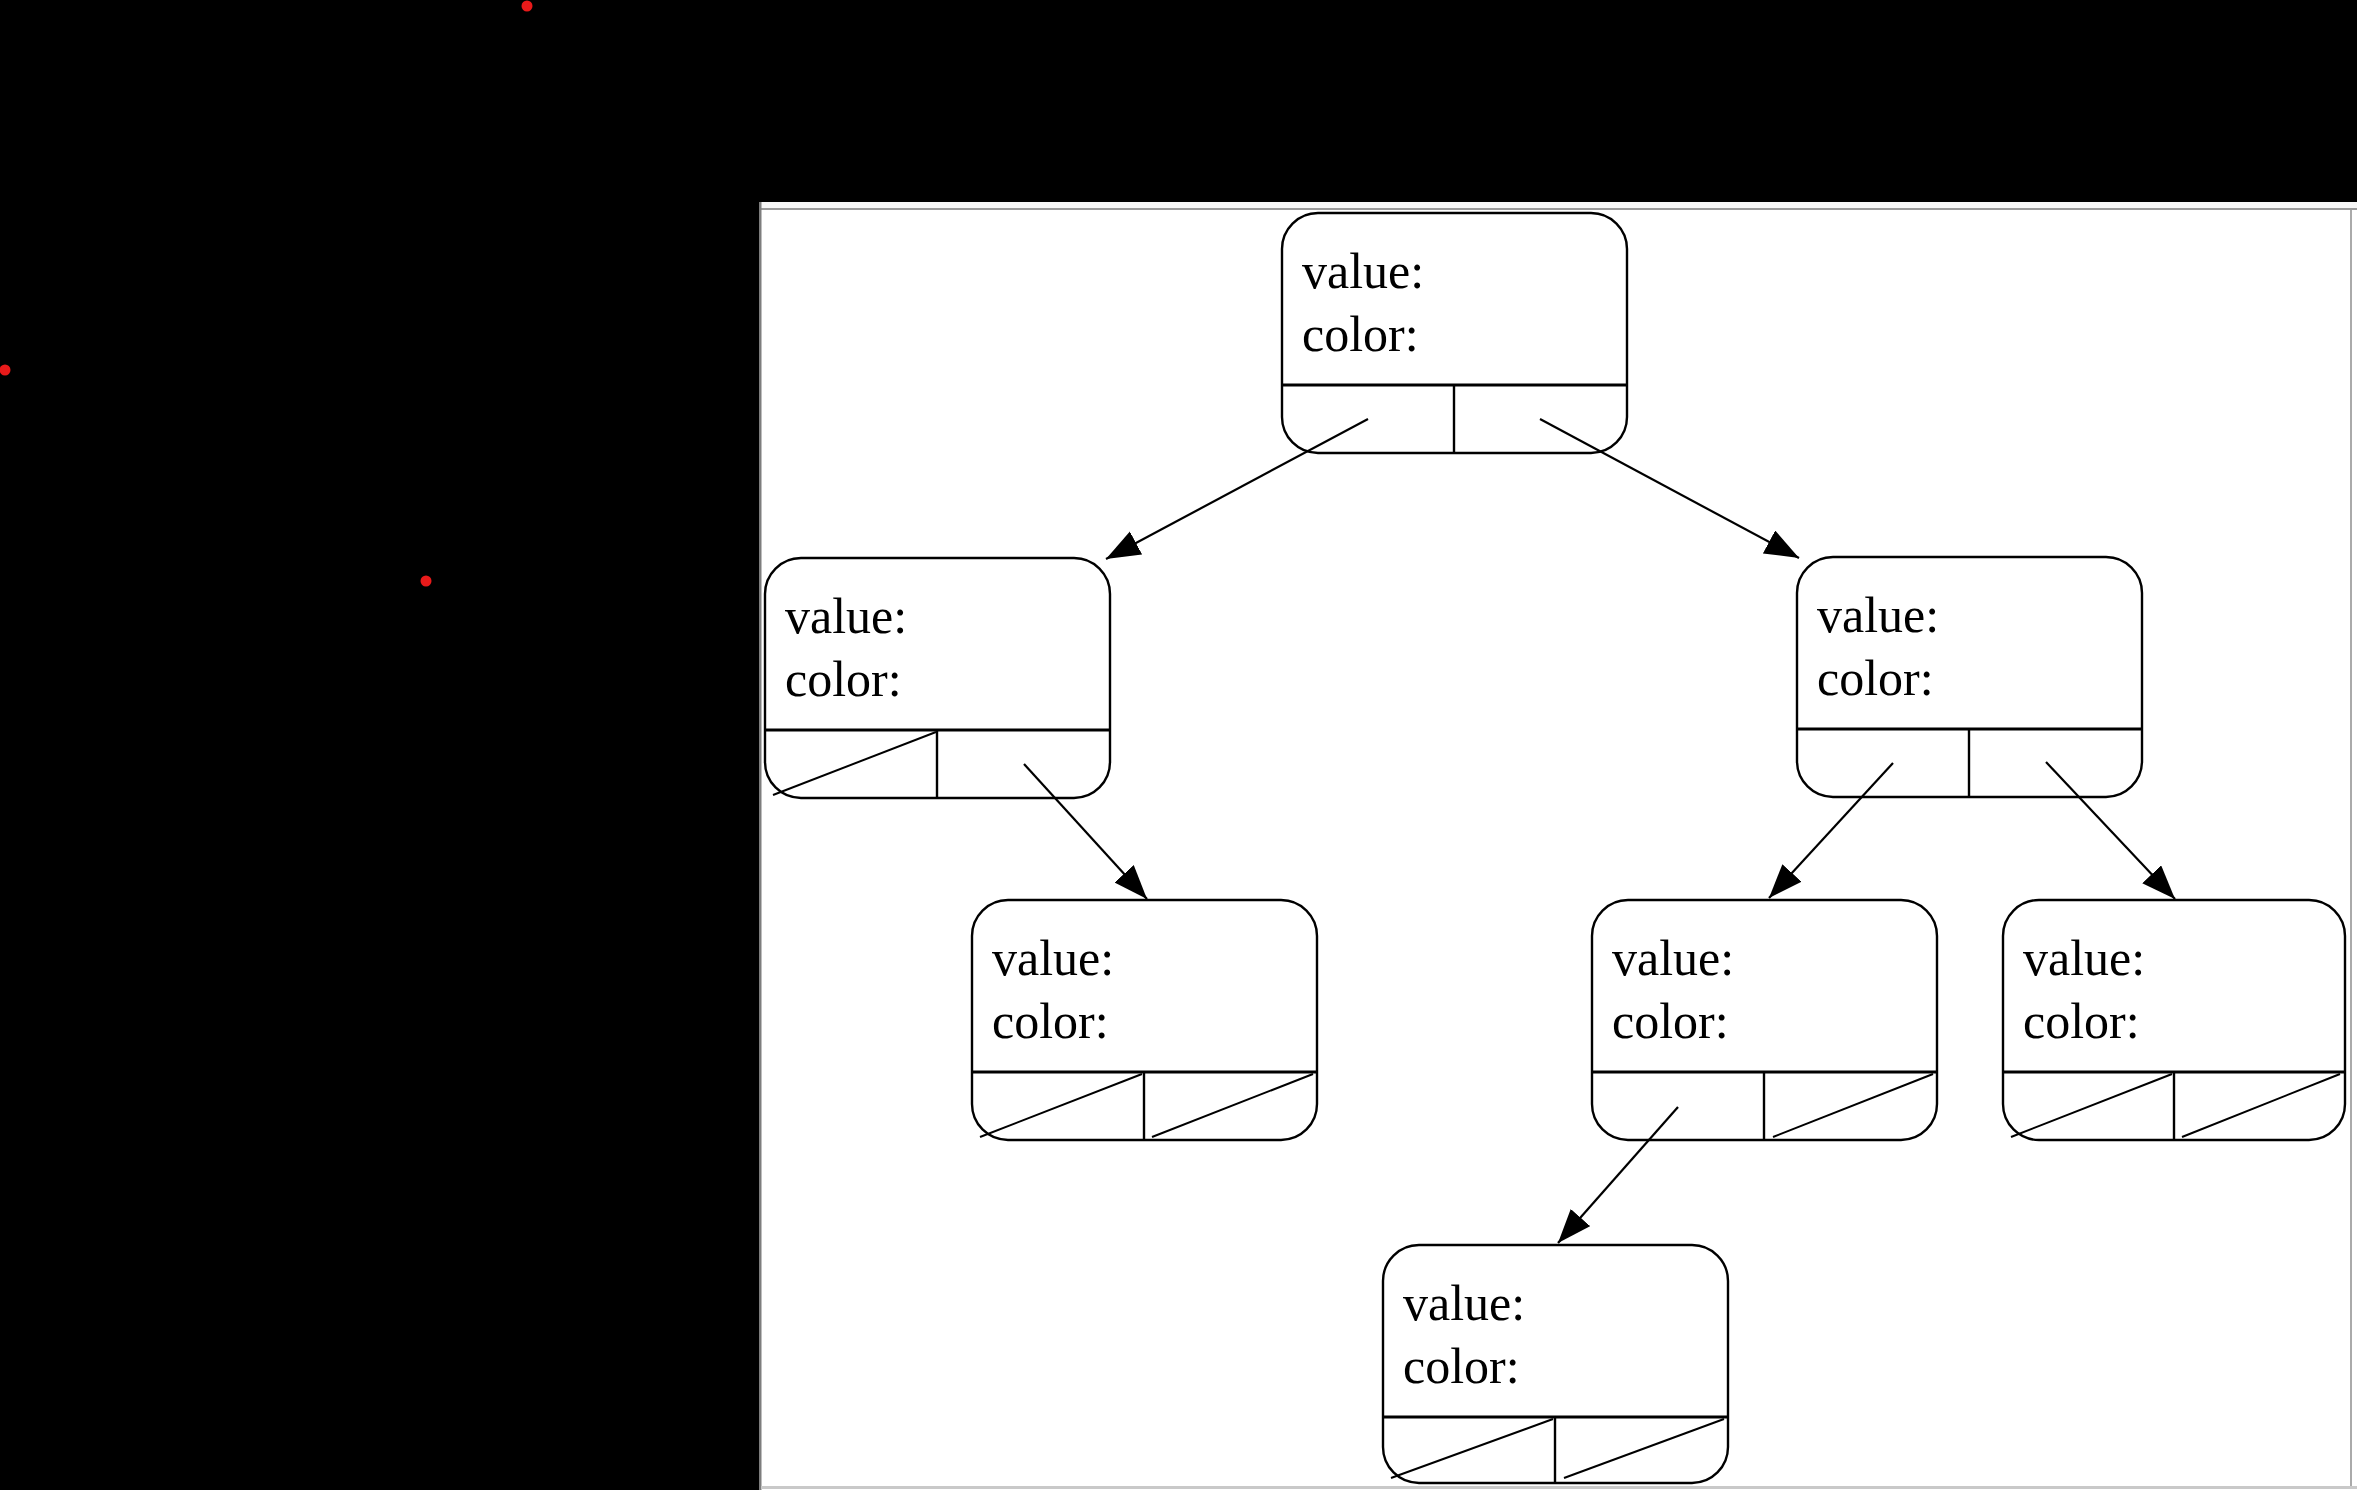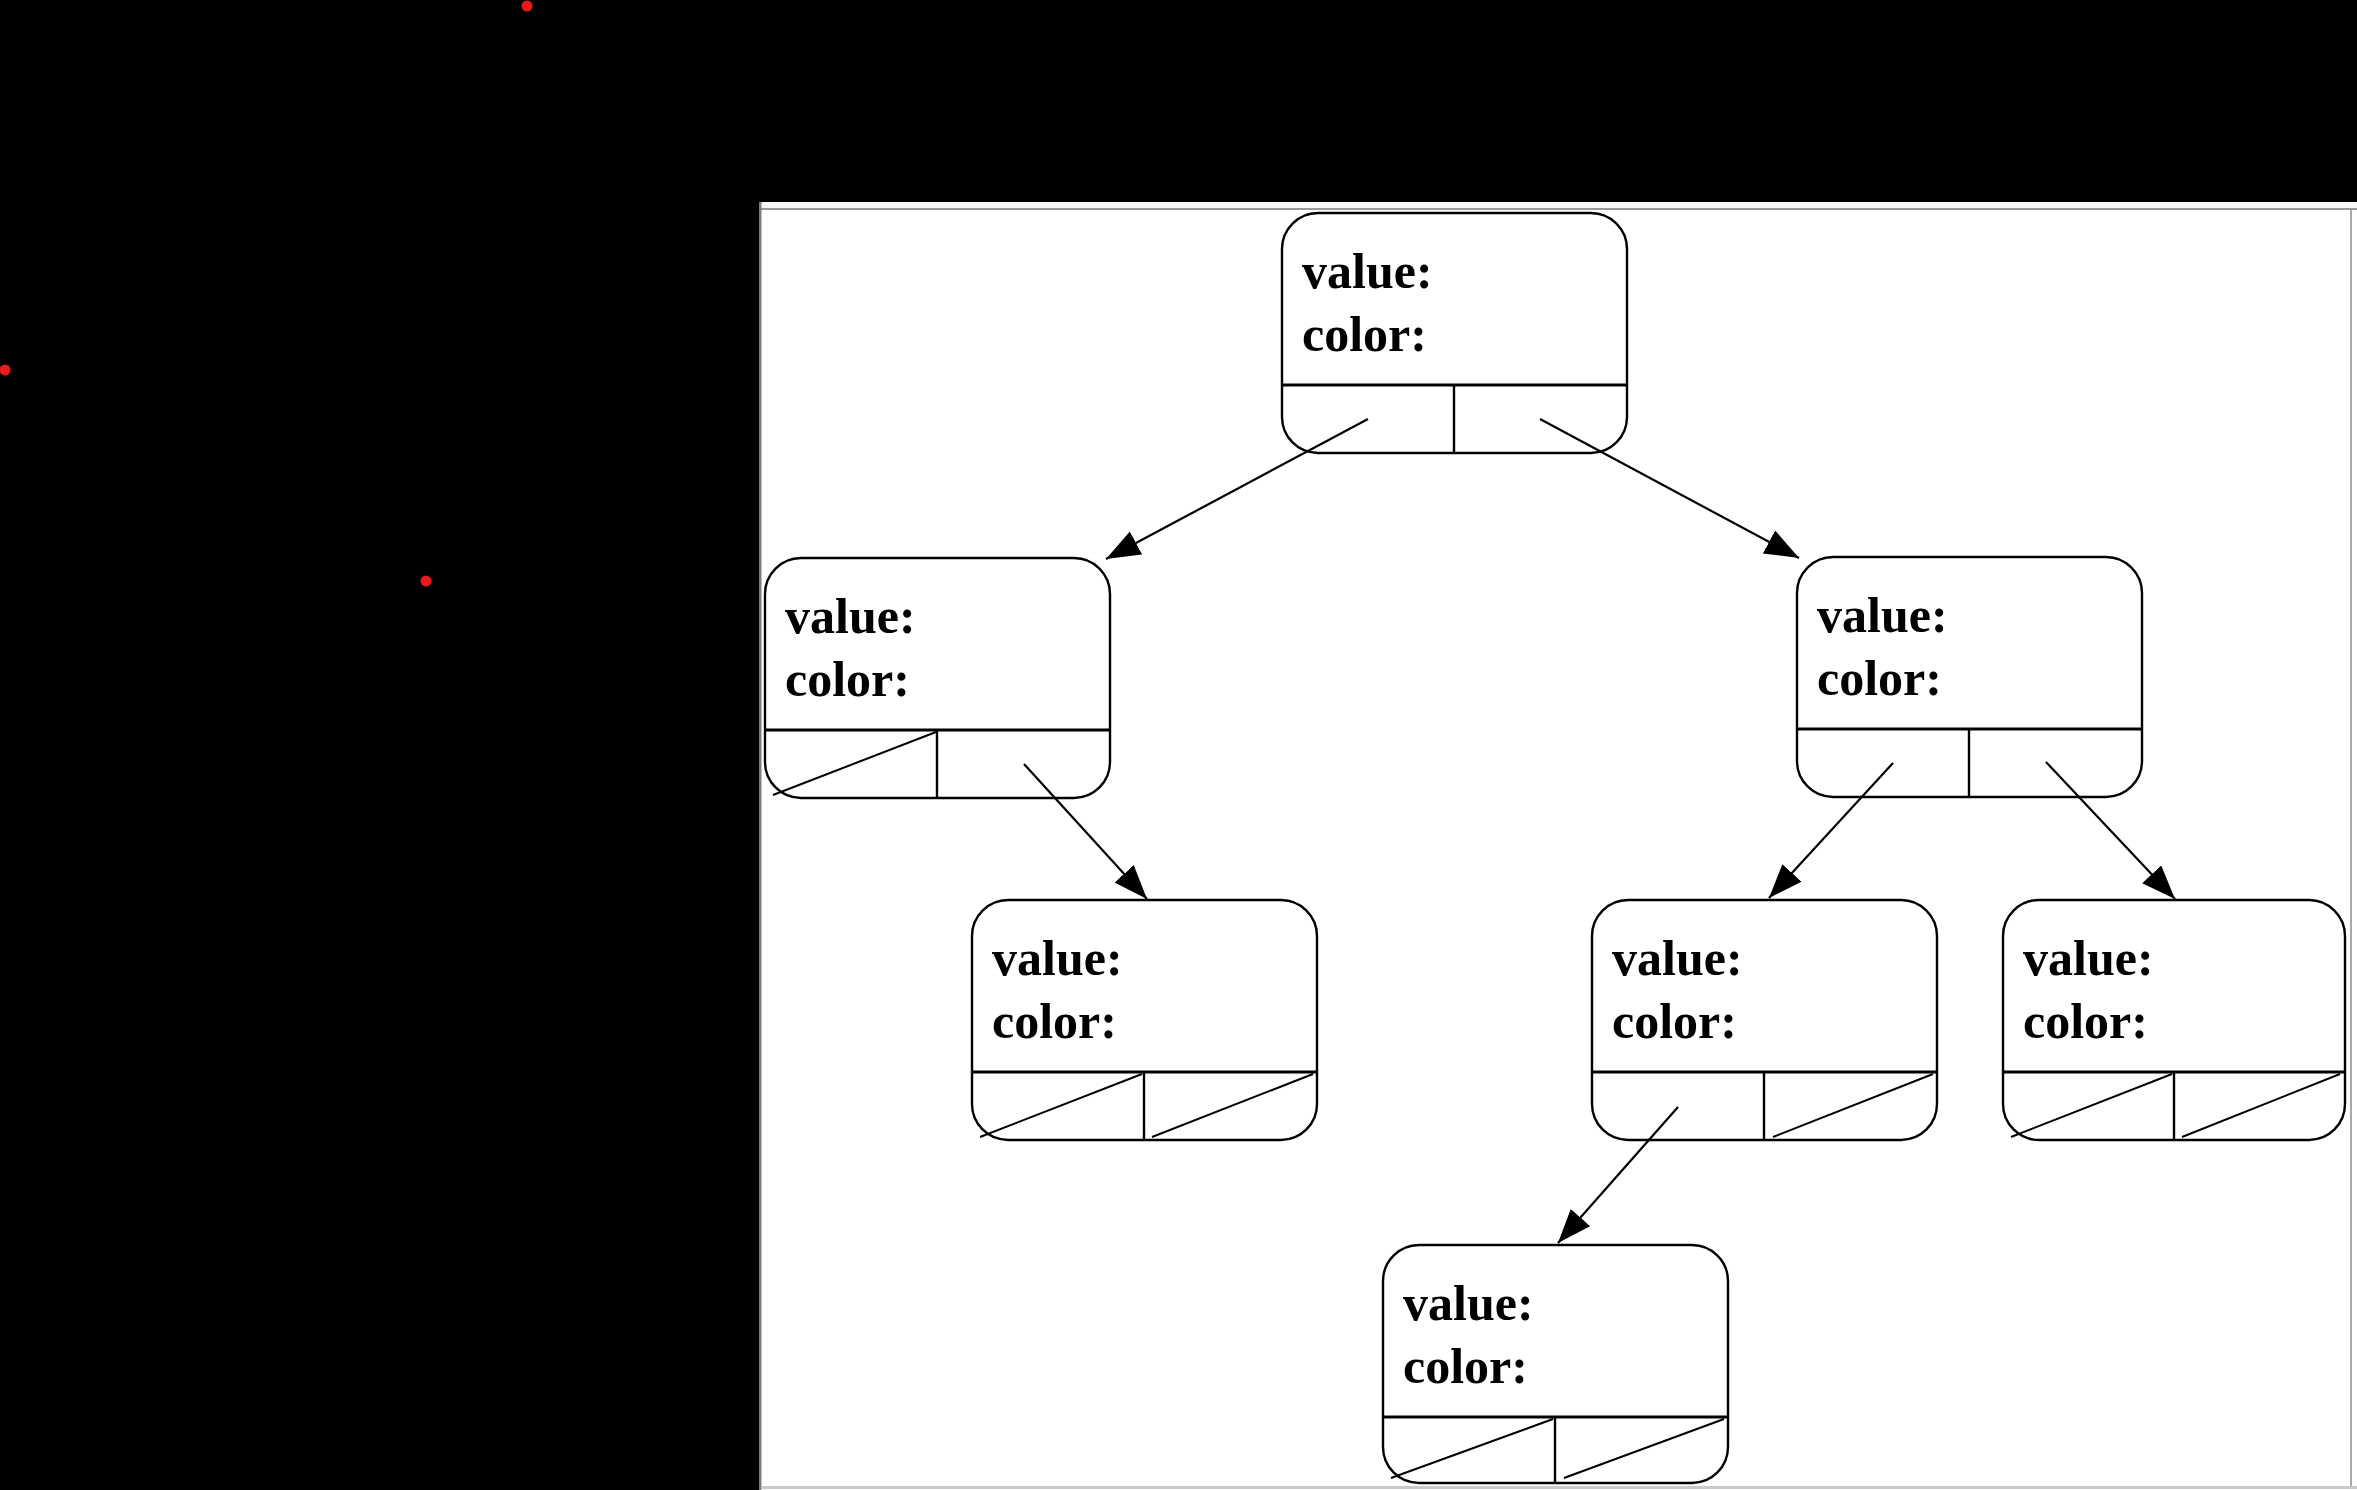--- a/index.html
+++ b/index.html
@@ -2,21 +2,21 @@
 <html><head>
 <meta charset="utf-8">
 <style>
   html, body { margin: 0; padding: 0; }
   body {
     width: 2357px; height: 1490px;
     background: #000;
     overflow: hidden;
     font-family: "Liberation Serif", serif;
   }
-  #stage { position: relative; width: 2357px; height: 1364px; font-weight: bold; }
+  #stage { position: relative; width: 2357px; height: 1364px; }
   svg { display: block; }
   .node-body { fill: #ffffff; stroke: #000000; stroke-width: 2.4; }
   .divider   { stroke: #000000; stroke-width: 3; }
   .vsplit    { stroke: #000000; stroke-width: 2.4; }
   .nullslash { stroke: #000000; stroke-width: 2; }
   .edge      { stroke: #000000; stroke-width: 2.2; fill: none; }
   .node-label { font-family: "Liberation Serif", serif; font-size: 50px; fill: #000000; }
 </style>
 </head>
 <body>

